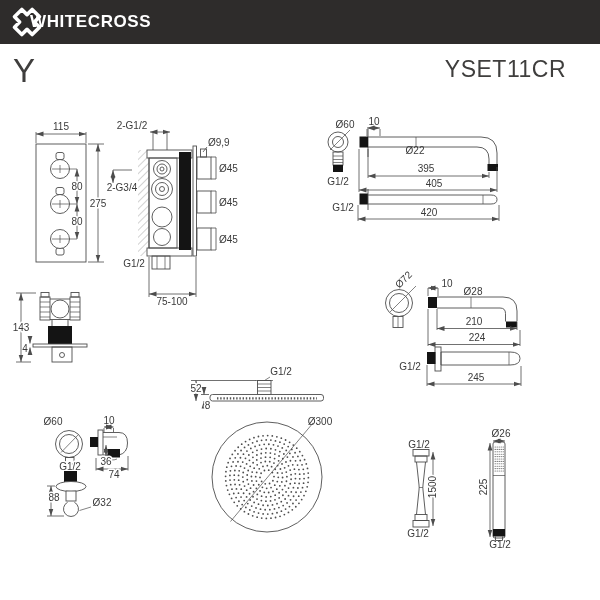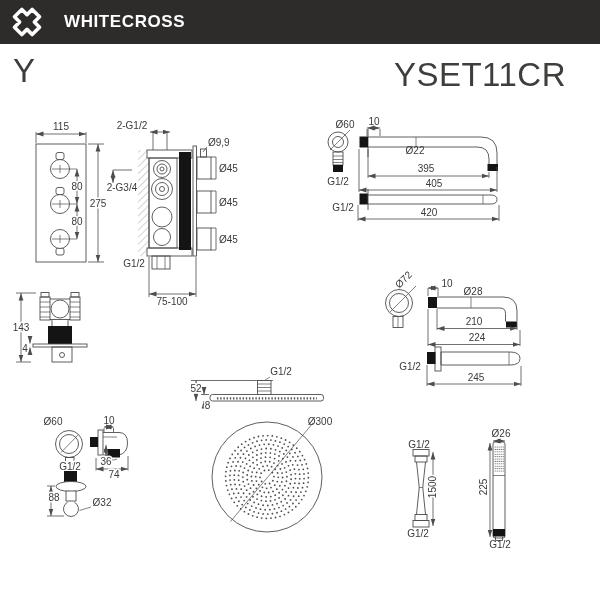--- a/index.html
+++ b/index.html
@@ -6,24 +6,24 @@
     --header_bg:#2e2c2b;
     --line:#4d4d4d;
     --ink:#141414;
     --text:#3a3a3a;
   }
   html,body{margin:0;padding:0;background:#fff;}
   #stage{position:relative;width:600px;height:600px;overflow:hidden;background:#fff;
          font-family:"Liberation Sans", sans-serif;}
   #topbar{position:absolute;left:0;top:0;width:600px;height:44px;background:var(--header_bg);
           display:flex;align-items:center;z-index:2;}
-  #brand{color:#fff;font-size:17px;font-weight:bold;letter-spacing:0.6px;margin-left:64px;}
+  #brand{color:#fff;font-size:17px;font-weight:bold;letter-spacing:0.6px;margin-left:30px;}
   #logo{position:absolute;left:10px;top:5px;}
   #series{position:absolute;left:13px;top:52px;font-size:33px;color:#3f3e3d;z-index:2;}
-  #model{position:absolute;right:34px;top:56px;font-size:33px;color:#3f3e3d;z-index:2;letter-spacing:0.5px;}
+  #model{position:absolute;right:34px;top:56px;font-size:23px;color:#3f3e3d;z-index:2;letter-spacing:0.5px;}
   svg.draw{position:absolute;left:0;top:0;z-index:1;}
   .ln{fill:none;stroke:var(--line);stroke-width:0.9;}
   .lnw{fill:#fff;stroke:var(--line);stroke-width:0.9;}
   .ink{fill:var(--ink);stroke:none;}
   .dim{fill:none;stroke:var(--line);stroke-width:0.8;}
   .thin{fill:none;stroke:var(--line);stroke-width:0.7;}
   text{font-family:"Liberation Sans",sans-serif;font-size:10px;fill:var(--text);}
   .mid{text-anchor:middle;}
   .halo{paint-order:stroke;stroke:#fff;stroke-width:3px;stroke-linejoin:round;}
 </style>

